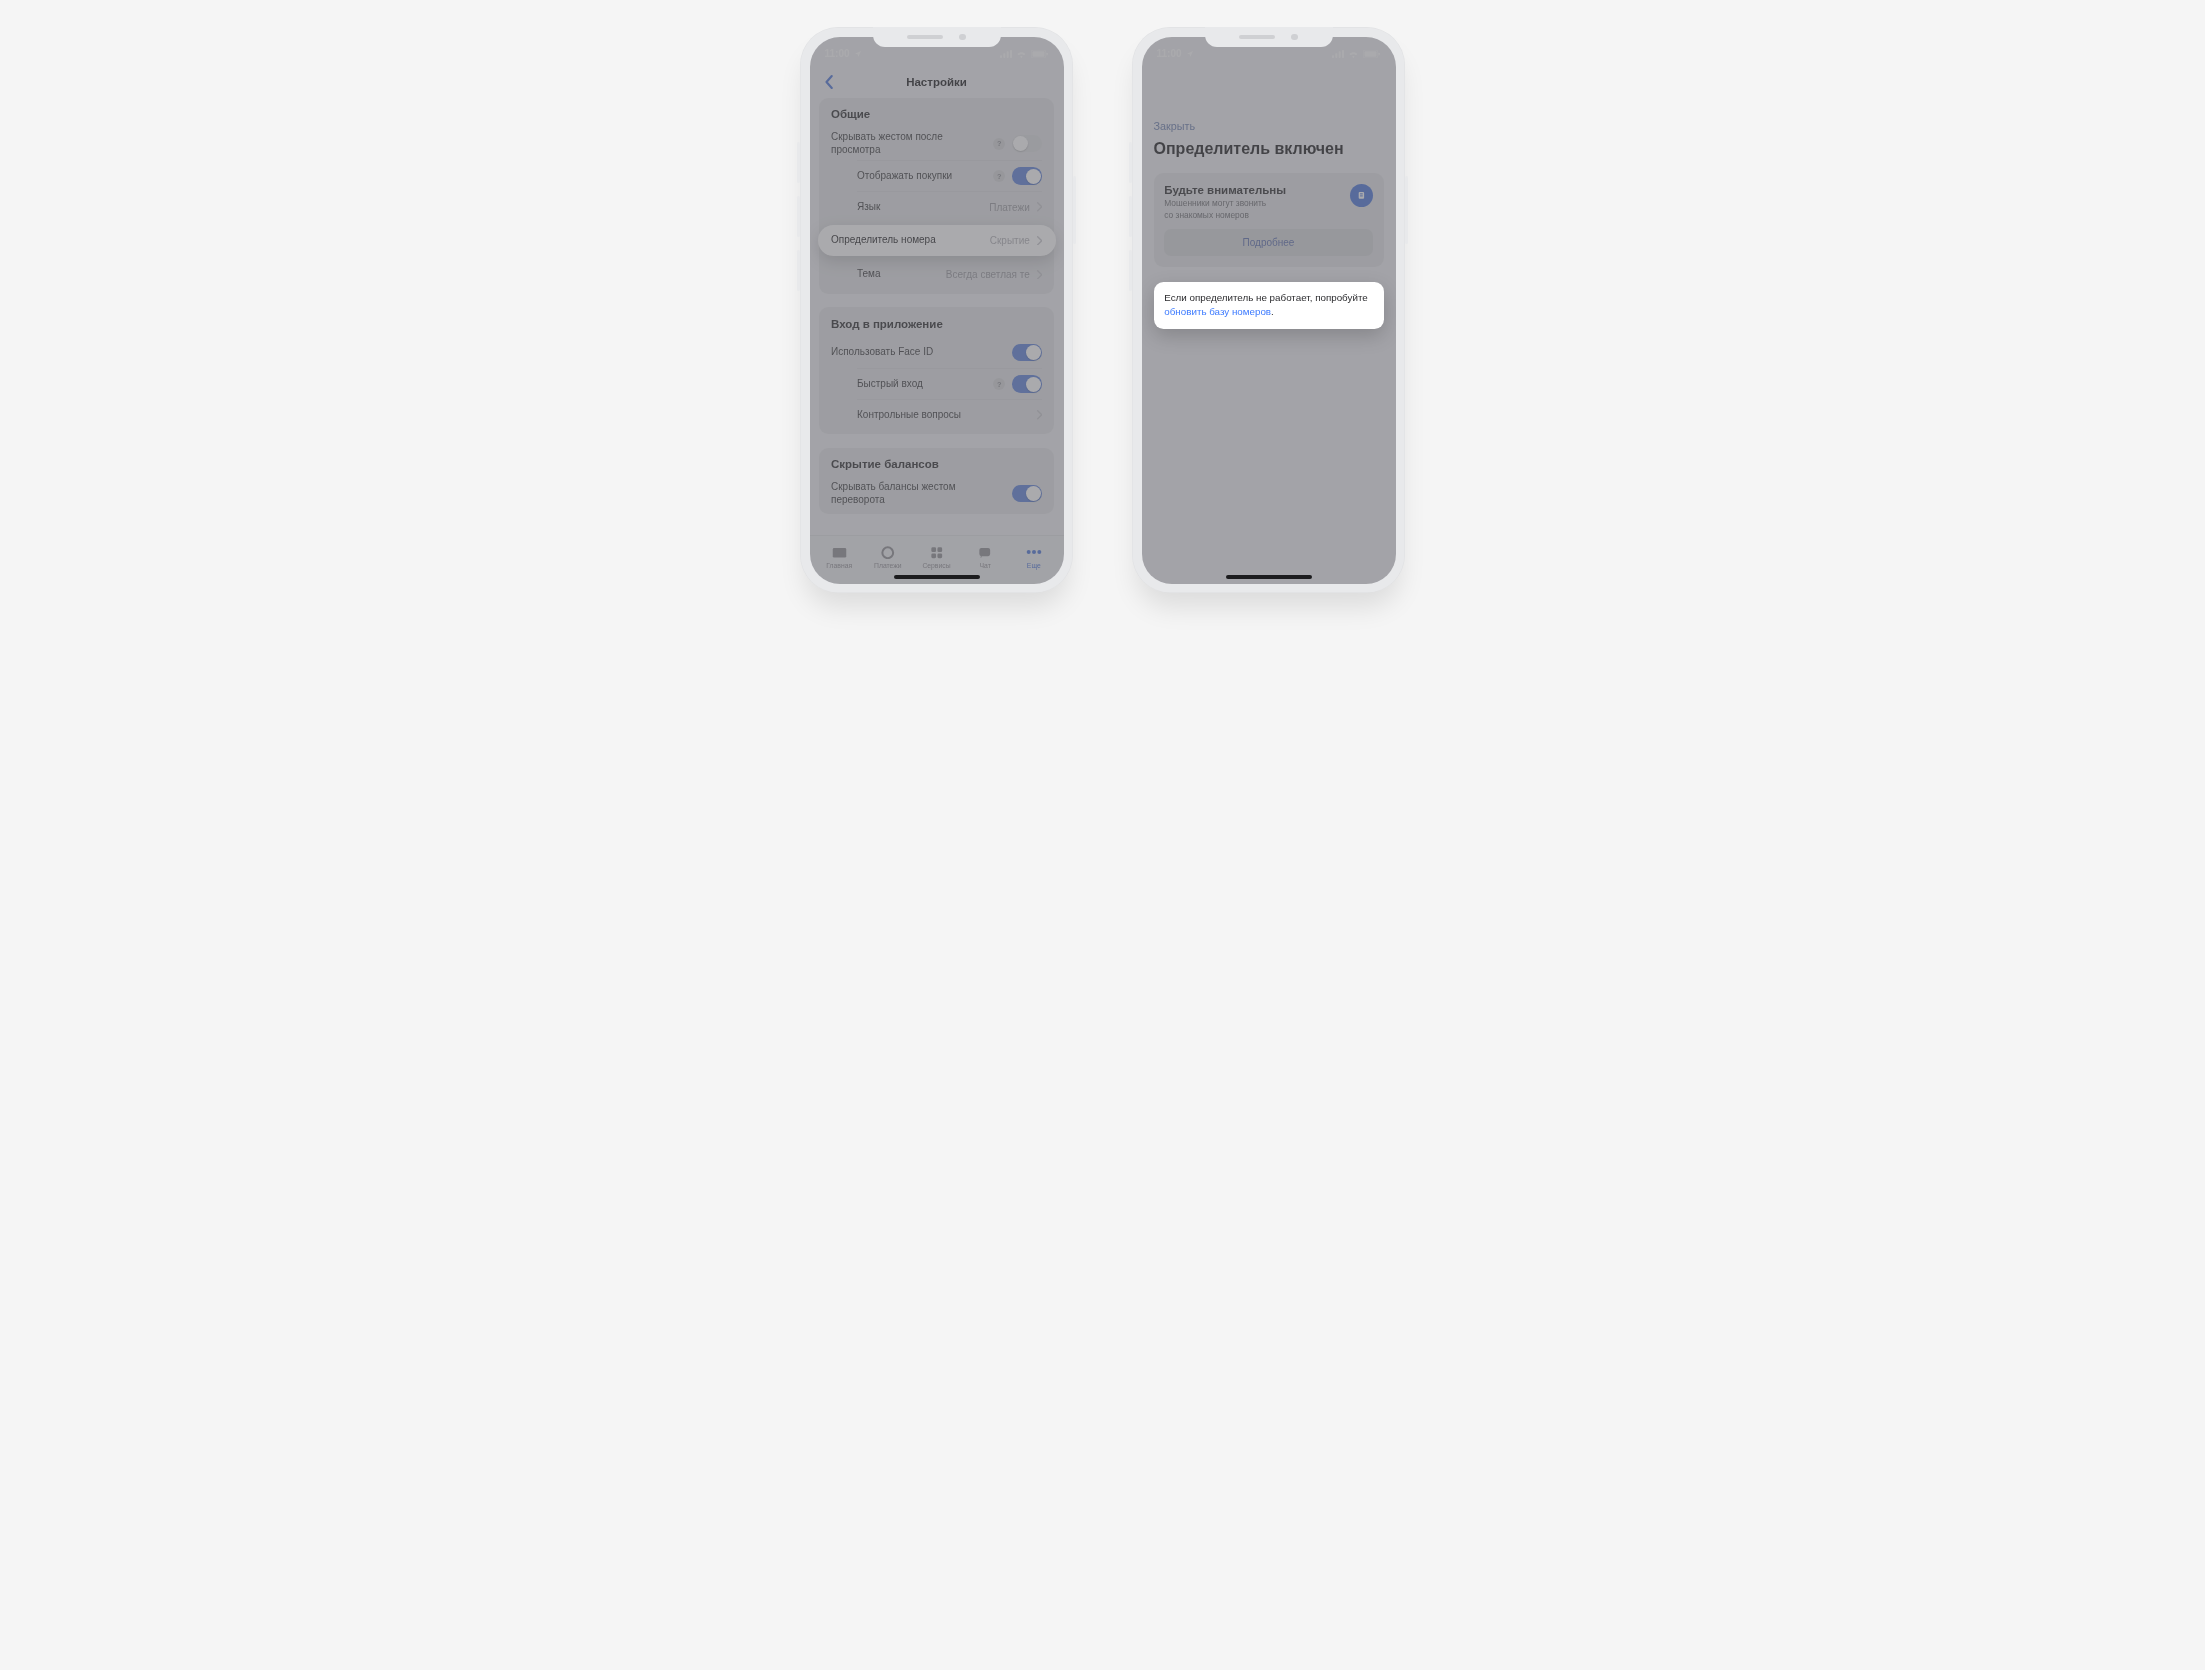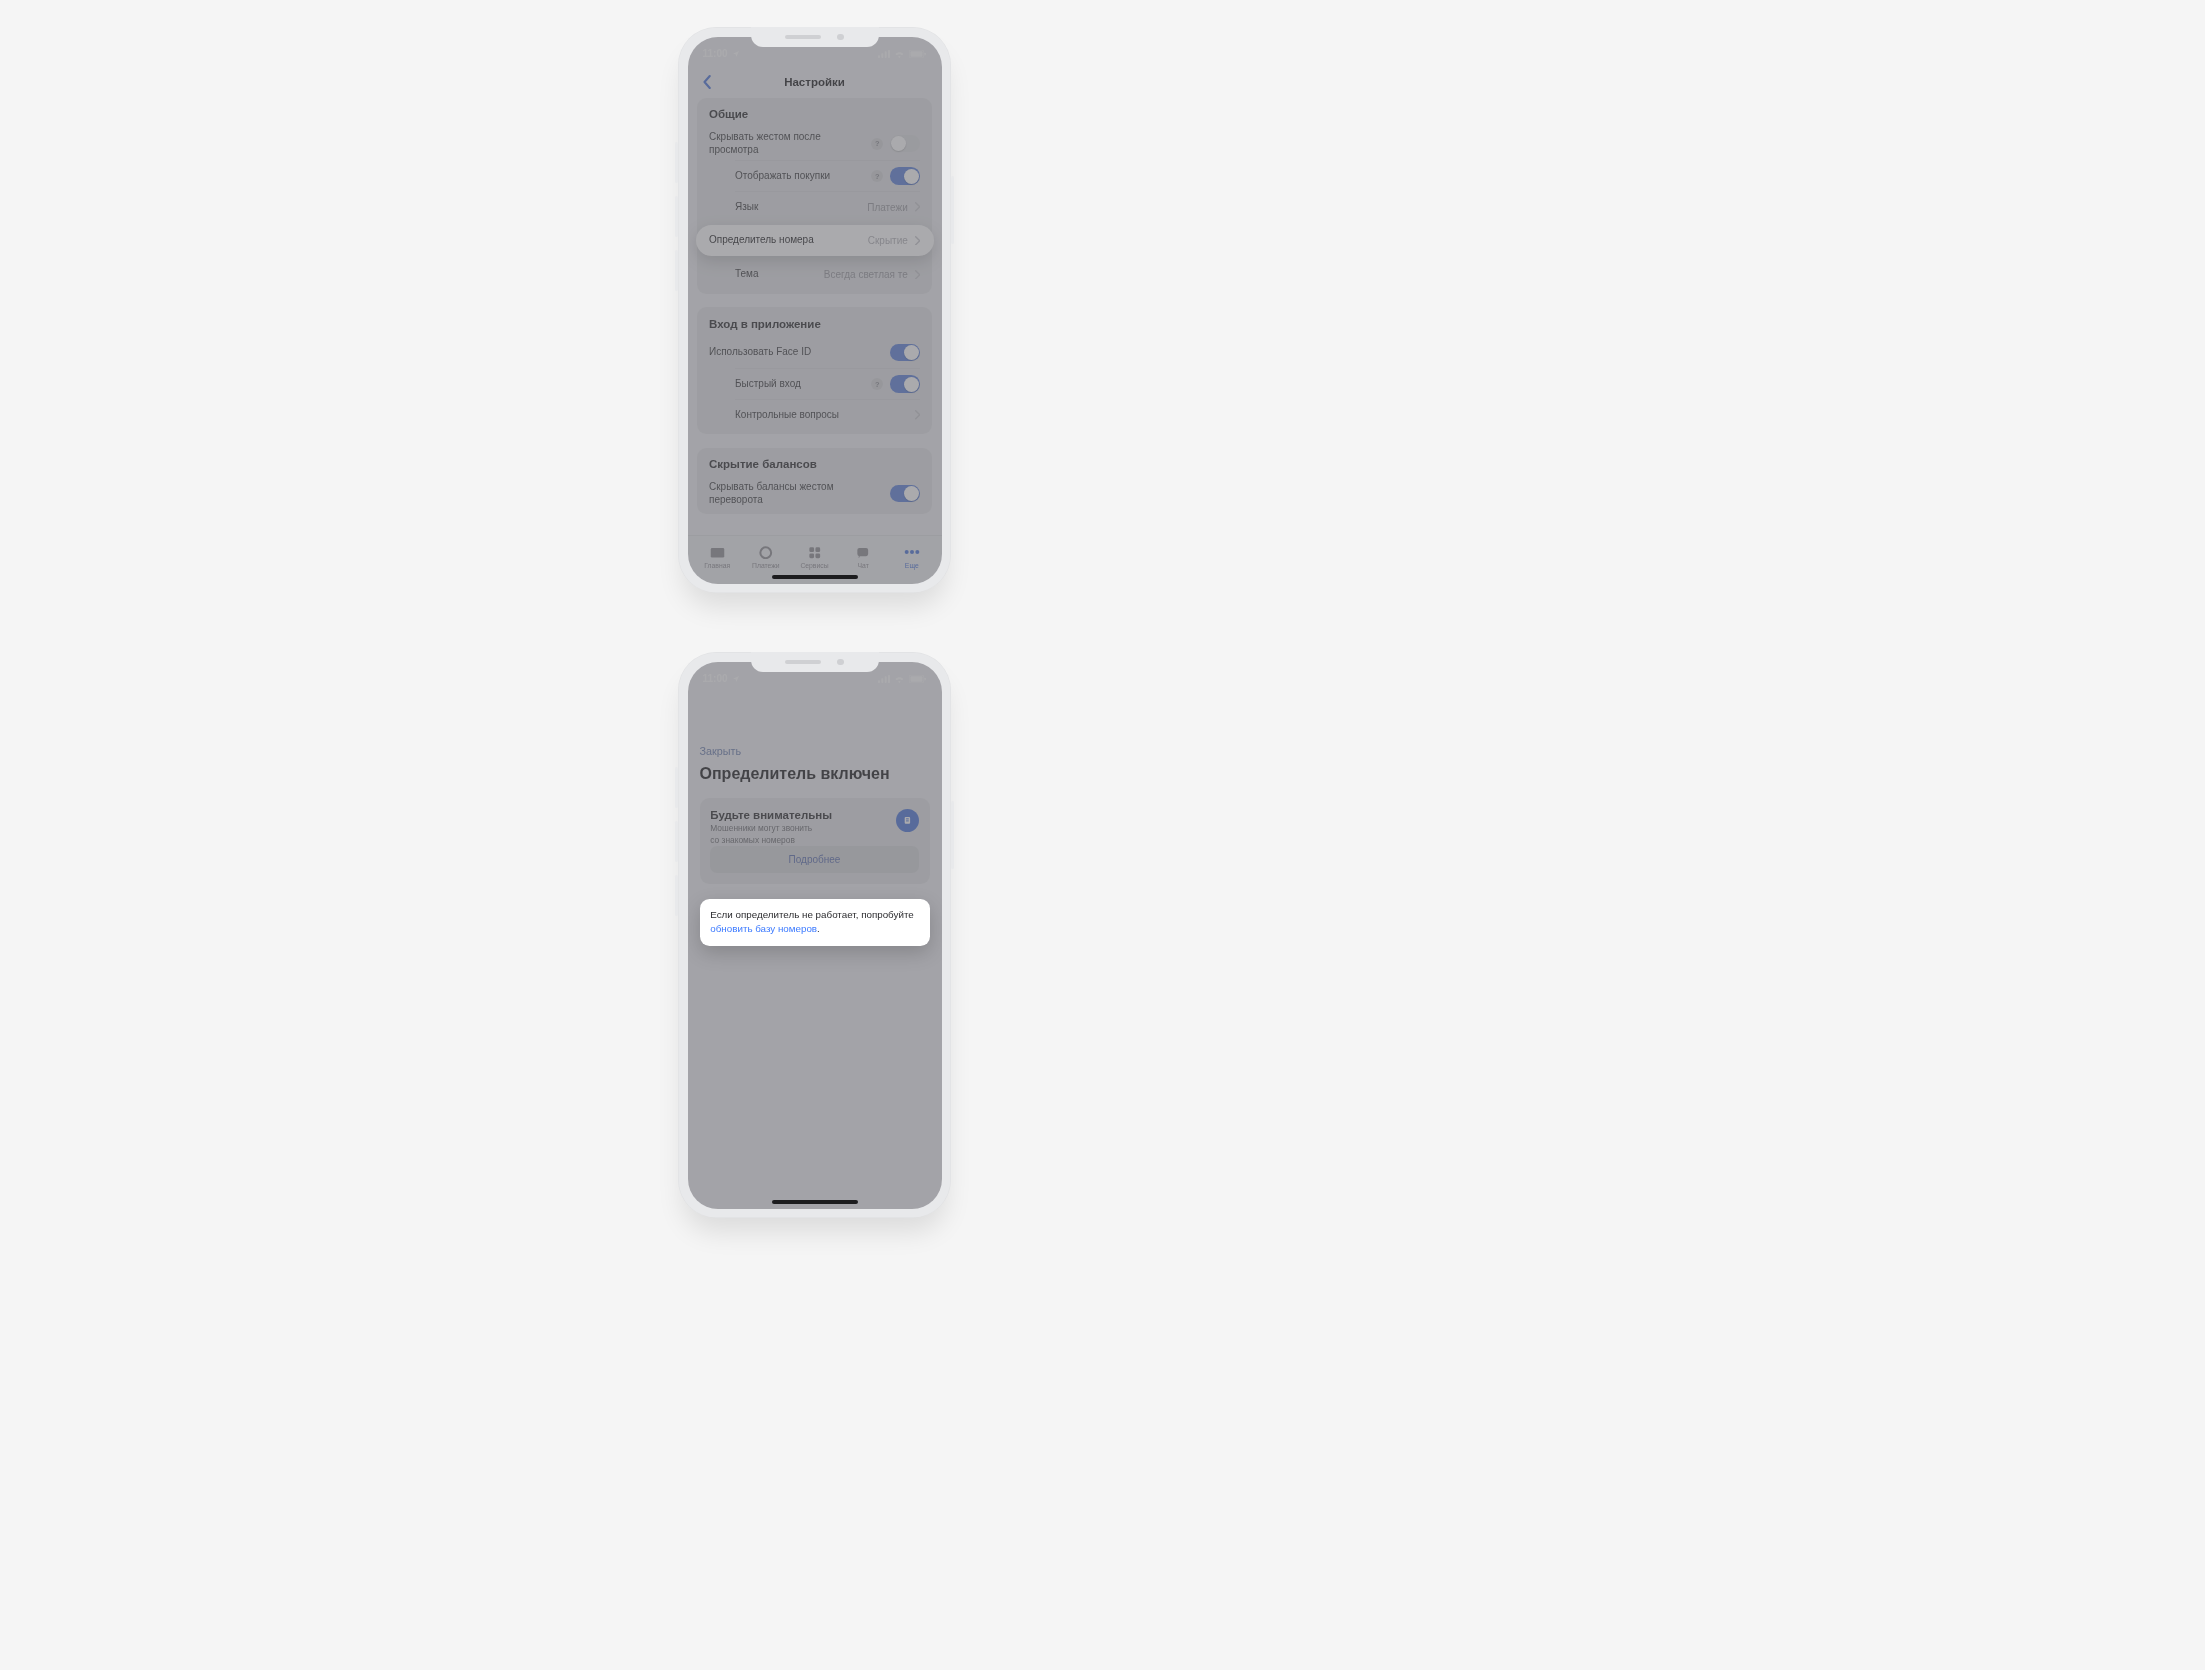--- a/index.html
+++ b/index.html
@@ -29,21 +29,20 @@
     -webkit-font-smoothing: antialiased;
     display:flex; align-items:flex-start; justify-content:center;
     min-height:100vh;
     padding:27px 0 54px;
   }
   .stage {
     width:849px;
     display:flex;
     justify-content:center;
     gap:59px;
-    flex-direction:column;
   }
 
   
   .phone {
     position:relative;
     width:273px;
     height:566px;
     background: var(--phone-body);
     border-radius:38px;
     box-shadow:
@@ -215,21 +214,21 @@
   }
   .modal-title{
     font-size:16px; font-weight:700; color:#1c1c1e; margin-top:4px;
   }
   .notice-card{
     position:relative; z-index:10;
     margin: 9.5px 12px 0;
     background: var(--card-bg-dim);
     border-radius: var(--radius-card);
     padding: 10.8px 10.8px 10.8px;
-    display:flex; flex-direction:column; 
+    display:flex; flex-direction:column; gap:8px;
   }
   .notice-head{ display:flex; align-items:flex-start; gap:8px;}
   .notice-text{ flex:1;}
   .notice-title{ font-size:11.5px; font-weight:700; color:#2b2b2e; margin-bottom:2.7px;}
   .notice-sub{ font-size:8.4px; color:#6b6b70; line-height:1.35;}
   .notice-icon{
     width:23px; height:23px; border-radius:50%; background: var(--accent);
     display:flex; align-items:center; justify-content:center; flex-shrink:0; color:#fff;
   }
   .notice-more{

